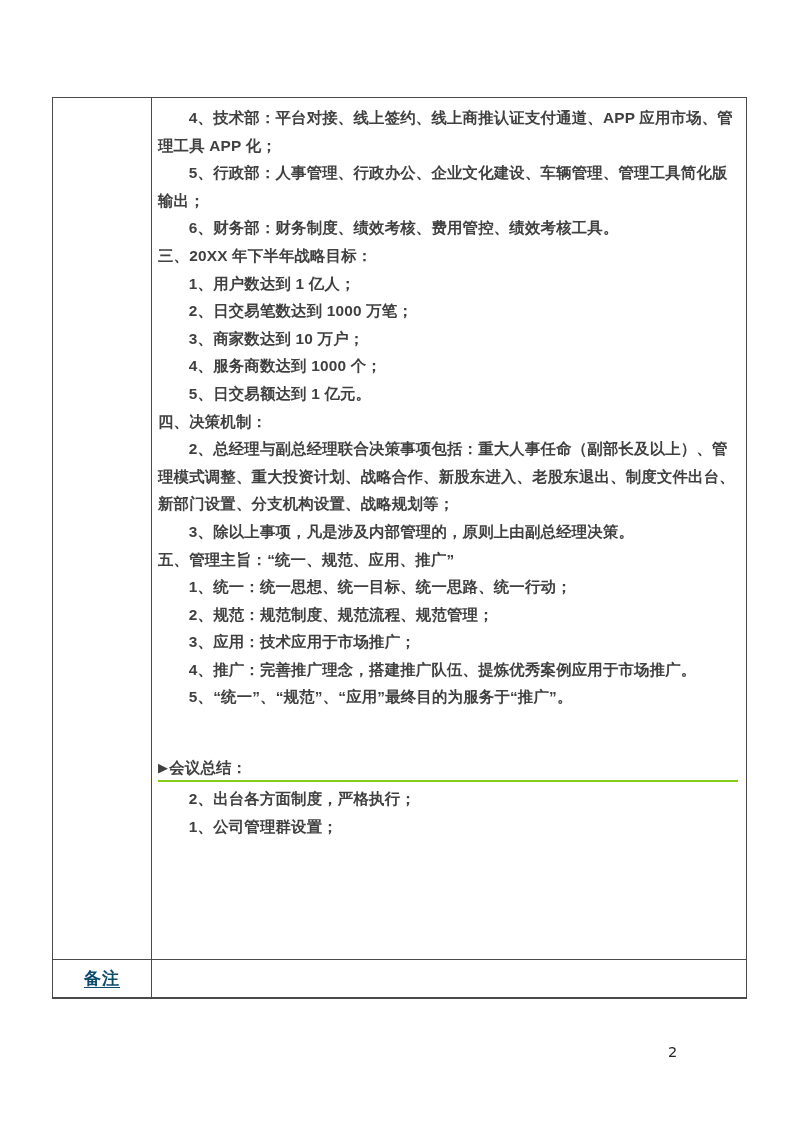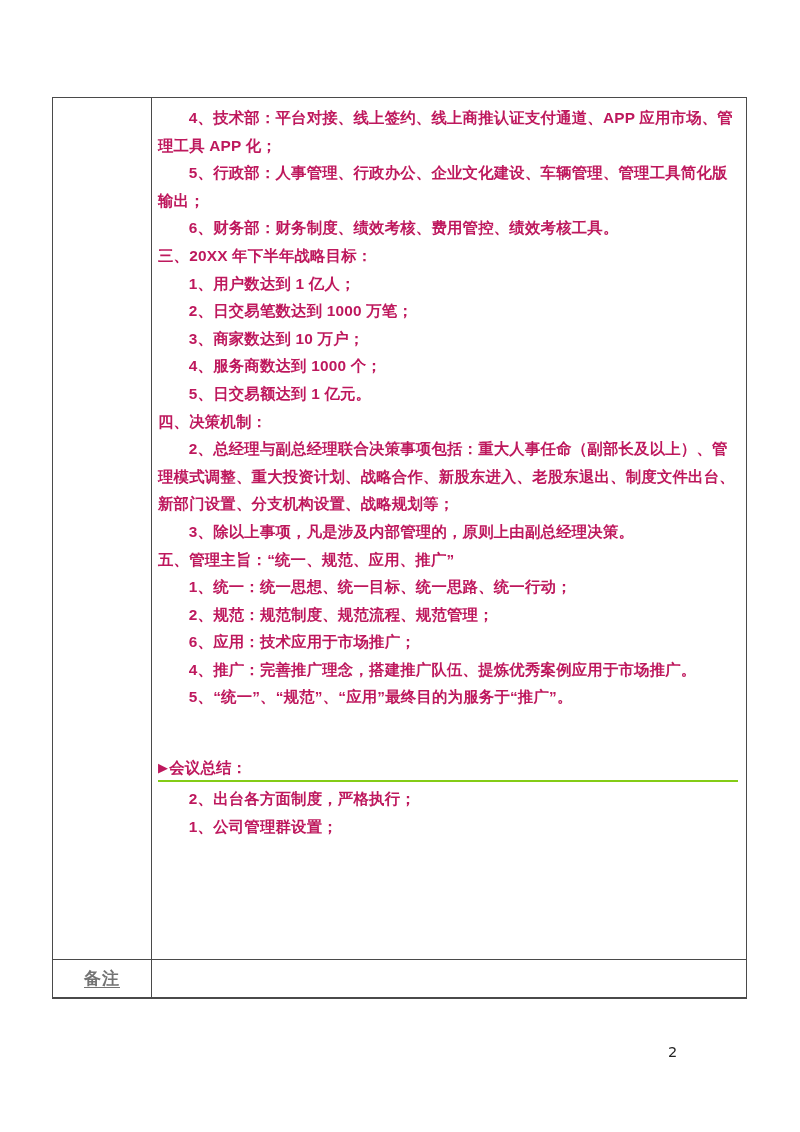--- a/index.html
+++ b/index.html
@@ -17,34 +17,34 @@
   .row{display:flex;box-sizing:border-box;}
   .row-main{height:861px;}
   .row-remark{height:38px;border-top:1.7px solid #4a4a4a;}
   .cell-left{
     width:99px;flex:none;border-right:1.7px solid #4a4a4a;box-sizing:border-box;
     display:flex;align-items:center;justify-content:center;
   }
   .cell-content{
     flex:1;box-sizing:border-box;overflow:hidden;
     padding:6px 8px 0 6px;
-    color:#be185d;font-weight:700;font-size:15.4px;line-height:27.6px;
+    color:#404040;font-weight:700;font-size:15.4px;line-height:27.6px;
     letter-spacing:0.2px;
   }
   .para{margin:0;text-align:left;}
   .para.indent{text-indent:2em;}
   .summary-title{
     margin-top:44px;
     border-bottom:2px solid #84cc16;
     line-height:25px;height:25px;margin-bottom:3px;
     white-space:nowrap;
   }
   .tri{font-size:13px;display:inline-block;transform:translateY(-1px);margin-right:1px;}
   .remark-label{
-    color:#737373;font-size:17px;font-weight:700;
+    color:#0c4a6e;font-size:17px;font-weight:700;
     text-decoration:underline;text-underline-offset:3px;
     letter-spacing:1px;
   }
   .remark-value{flex:1;}
   .page-number{
     position:absolute;left:668px;top:1044px;
     font-size:14.5px;font-weight:400;color:#242424;
     font-family:"DejaVu Sans","Liberation Sans",sans-serif;
   }
 </style>
@@ -66,21 +66,21 @@
         <p class="para indent">2、日交易笔数达到 1000 万笔；</p>
         <p class="para indent">3、商家数达到 10 万户；</p>
         <p class="para indent">4、服务商数达到 1000 个；</p>
         <p class="para indent">5、日交易额达到 1 亿元。</p>
         <p class="para">四、决策机制：</p>
         <p class="para indent">2、总经理与副总经理联合决策事项包括：重大人事任命（副部长及以上）、管理模式调整、重大投资计划、战略合作、新股东进入、老股东退出、制度文件出台、新部门设置、分支机构设置、战略规划等；</p>
         <p class="para indent">3、除以上事项，凡是涉及内部管理的，原则上由副总经理决策。</p>
         <p class="para">五、管理主旨：“统一、规范、应用、推广”</p>
         <p class="para indent">1、统一：统一思想、统一目标、统一思路、统一行动；</p>
         <p class="para indent">2、规范：规范制度、规范流程、规范管理；</p>
-        <p class="para indent">6、应用：技术应用于市场推广；</p>
+        <p class="para indent">3、应用：技术应用于市场推广；</p>
         <p class="para indent">4、推广：完善推广理念，搭建推广队伍、提炼优秀案例应用于市场推广。</p>
         <p class="para indent">5、“统一”、“规范”、“应用”最终目的为服务于“推广”。</p>
 
         <div class="summary-title"><span class="tri">▶</span><span>会议总结：</span></div>
 
         <p class="para indent">2、出台各方面制度，严格执行；</p>
         <p class="para indent">1、公司管理群设置；</p>
       </div>
     </div>
 

